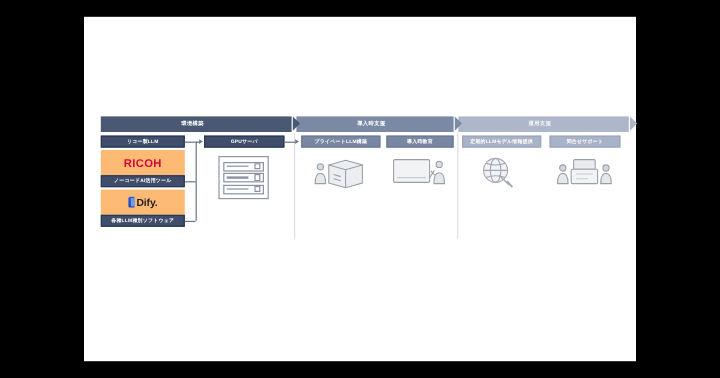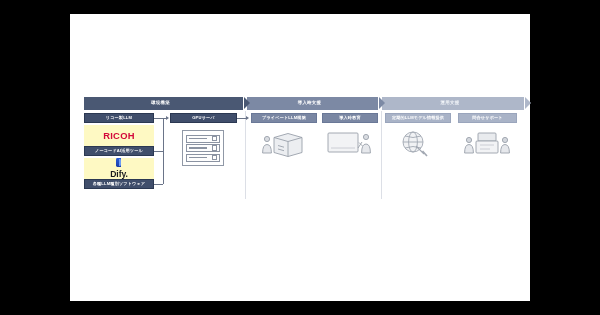--- a/index.html
+++ b/index.html
@@ -59,30 +59,30 @@
   .b-nocode{left:14px;top:132px;width:70px;height:10px;}
   .b-llmsw{left:14px;top:165px;width:70px;height:10px;}
   .b-gpu{left:100px;top:99px;width:67px;height:10px;}
   .b-priv{left:181px;top:99px;width:66px;height:10px;}
   .b-edu{left:252px;top:99px;width:56px;height:10px;}
   .b-info{left:315px;top:99px;width:66px;height:10px;}
   .b-sup{left:388px;top:99px;width:59px;height:10px;}
 
   
   .logocard{
-    position:absolute;left:14px;width:70px;height:21px;background:#fef9c3;
+    position:absolute;left:14px;width:70px;height:21px;background:#fdba74;
     display:flex;align-items:center;justify-content:center;
   }
   .lc-ricoh{top:111px;}
   .lc-dify{top:144px;}
   .ricoh-wm{
     color:#d3083a;font-weight:700;font-size:9.4px;letter-spacing:.3px;
     font-family:"Liberation Sans","DejaVu Sans",sans-serif;
   }
-  .dify-wrap{display:flex;align-items:center;gap:2px;flex-direction:column;}
+  .dify-wrap{display:flex;align-items:center;gap:2px;}
   .dify-mark{
     width:5px;height:9px;border-radius:1.4px 0 0 1.4px;
     background:linear-gradient(180deg,#2a5bd7 0%,#1c3fa8 100%);
     position:relative;
   }
   .dify-mark::after{
     content:"";position:absolute;left:2.6px;top:1.2px;width:2.4px;height:6.6px;
     background:#6d9cf5;border-radius:0 1.2px 1.2px 0;
   }
   .dify-word{color:#1b1b1f;font-weight:700;font-size:8.6px;letter-spacing:-.1px;}

